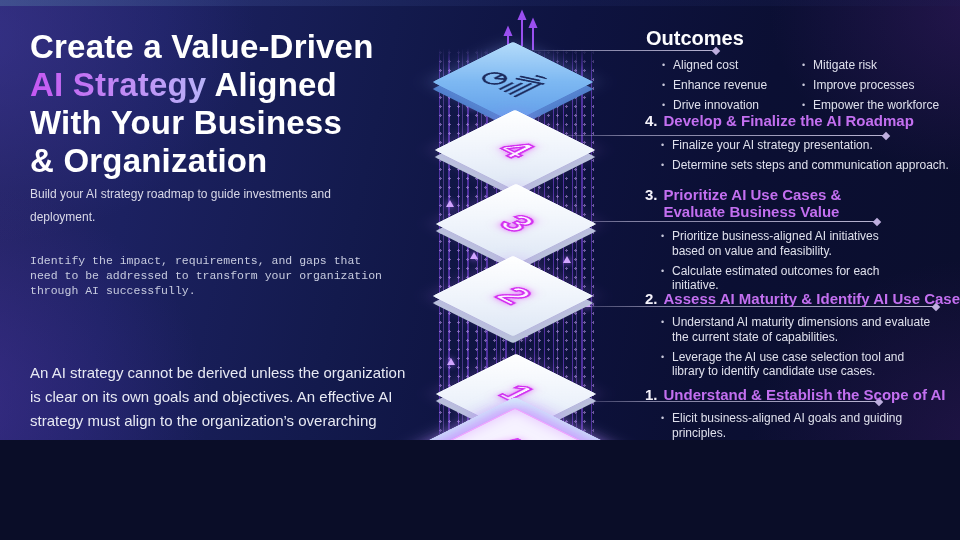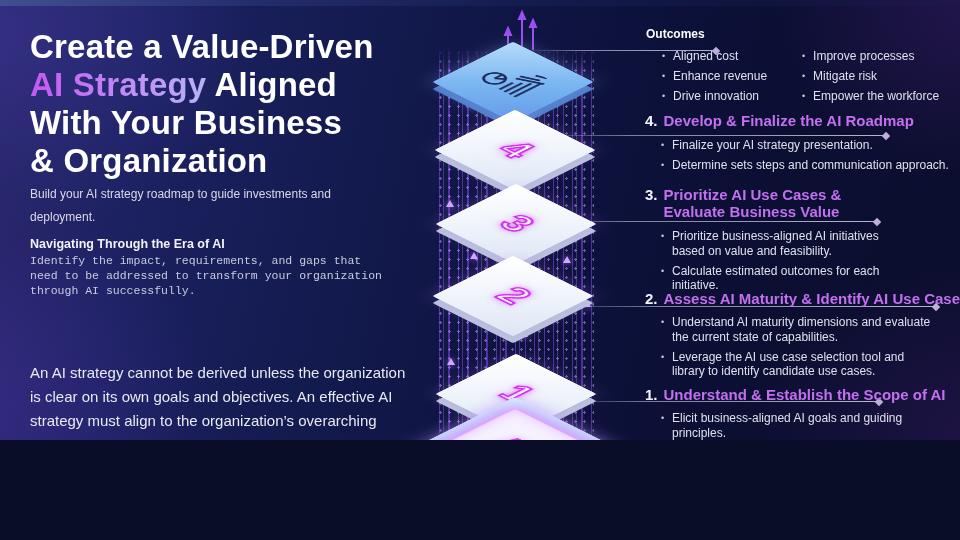--- a/index.html
+++ b/index.html
@@ -28,21 +28,21 @@
   .logo-name{left:30px;top:468px;font-family:"Liberation Serif",serif;font-size:21px;letter-spacing:2px;color:#f0f0f5;font-variant:small-caps;}
   .logo-sub{left:32px;top:489px;font-size:5.5px;letter-spacing:5.5px;color:#9aa0c0;}
   .logo-mark{left:30px;top:496px;font-size:17px;font-weight:800;letter-spacing:.5px;color:#c9ccdb;transform:skewX(-6deg);}
 
   
   .sec{color:#fff;}
   .sec-head{display:flex;align-items:flex-start;white-space:nowrap;font-weight:700;font-size:15px;line-height:17px;}
   .sec-head .num{color:#f4f2fa;margin-right:6px;}
   .sec-head .t{color:#c36ff0;}
   .sec-head.wrap{white-space:normal;}
-  .outcomes-title{font-size:12px;font-weight:700;color:#fdfdff;}
+  .outcomes-title{font-size:20px;font-weight:700;color:#fdfdff;}
   .foundation-title{font-size:16.5px;font-weight:700;color:#cb52ee;}
   ul.bullets{list-style:none;margin:6px 0 0 0;padding:0 0 0 16px;font-size:12px;line-height:14.5px;color:#dfe0ec;}
   ul.bullets li{position:relative;margin-bottom:5.5px;padding-left:11px;}
   ul.bullets li::before{content:"•";position:absolute;left:0;top:0;font-size:9px;color:#c9c9dc;}
   .cols{display:flex;gap:18px;}
   .connector{height:1.2px;background:linear-gradient(90deg,rgba(220,215,245,0),rgba(220,215,245,.55) 30%,rgba(228,222,250,.8));}
   .connector::after{content:"";position:absolute;right:-3px;top:-2.4px;width:6px;height:6px;background:#beaede;transform:rotate(45deg);}
 
   
   .streams{left:436px;top:48px;width:158px;height:402px;
@@ -116,21 +116,20 @@
     </g>
   </svg>
 
   <div class="abs title">
     <span>Create a Value-Driven</span><br>
     <span class="accent">AI Strategy</span><span> Aligned</span><br>
     <span>With Your Business</span><br>
     <span>&amp; Organization</span>
   </div>
   <div class="abs subtitle">Build your AI strategy roadmap to guide investments and deployment.</div>
-  <div class="abs nav-heading">Navigating Through the Era of AI</div>
   <div class="abs para para1">Identify the impact, requirements, and gaps that need to be addressed to transform your organization through AI successfully.</div>
   <div class="abs quote">An AI strategy cannot be derived unless the organization is clear on its own goals and objectives. An effective AI strategy must align to the organization’s overarching strategy.</div>
   <div class="abs logo-name">Info~Tech</div>
   <div class="abs logo-sub">RESEARCH GROUP</div>
   <div class="abs logo-mark">iTRG</div>
 
   <div class="abs streams"></div>
   <div class="abs glow-arrow" style="left:446px;top:200px;"></div>
   <div class="abs glow-arrow" style="left:470px;top:252px;"></div>
   <div class="abs glow-arrow" style="left:519px;top:238px;"></div>
@@ -219,22 +218,22 @@
 
   <div class="abs sec" style="left:646px;top:27px;width:300px;">
     <div class="outcomes-title">Outcomes</div>
     <div class="cols" style="margin-top:8px;">
       <ul class="bullets" style="margin-top:0;width:118px;">
           <li>Aligned cost</li>
           <li>Enhance revenue</li>
           <li>Drive innovation</li>
         </ul>
       <ul class="bullets" style="margin-top:0;width:160px;">
+          <li>Mitigate risk</li>
           <li>Improve processes</li>
-          <li>Mitigate risk</li>
           <li>Empower the workforce</li>
         </ul>
     </div>
   </div>
 
   <div class="abs sec" style="left:645px;top:112px;">
     <div class="sec-head">
       <span class="num">4.</span>
       <span class="t">Develop &amp; Finalize the AI Roadmap</span>
     </div>

